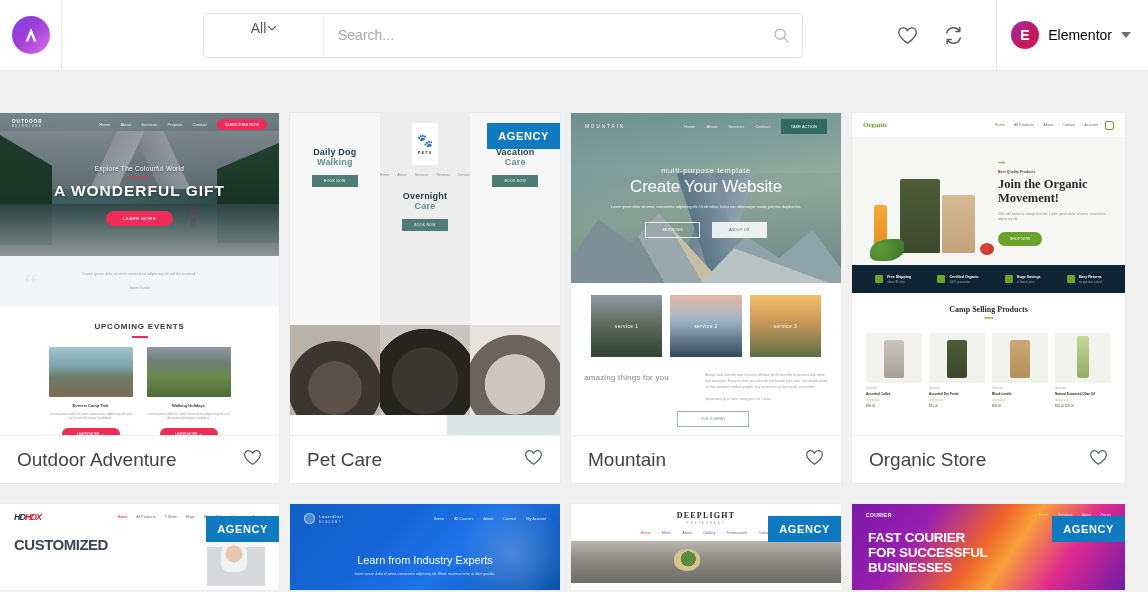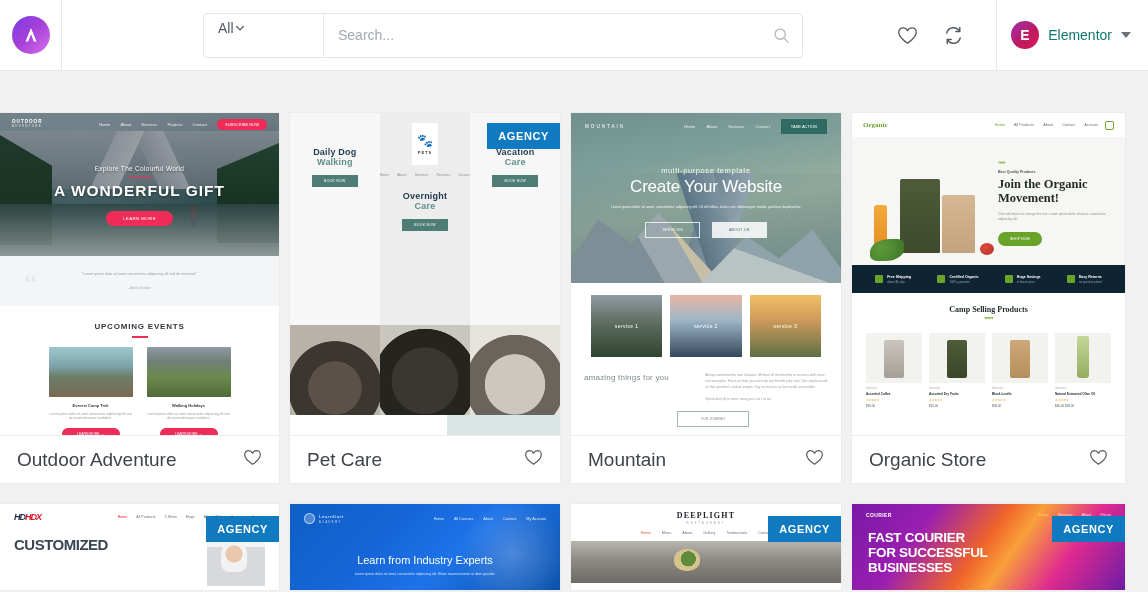--- a/index.html
+++ b/index.html
@@ -38,21 +38,21 @@
     align-items: center;
     margin-left: 141px;
     width: 600px;
     height: 45px;
     background: #fff;
     border: 1px solid #e3e6e9;
     border-radius: 4px;
   }
   .select-box {
     width: 120px; height: 100%;
-    display: flex; align-items: center; justify-content: flex-start;
+    display: flex; align-items: center; justify-content: center;
     padding: 0 12px 15px 14px;
     border-right: 1px solid #e8ebed;
     font-size: 14px; color: #54595f;
     cursor: pointer;
     background: transparent;
   }
   .chev { width: 12px; height: 12px; display:block; }
   .search-field {
     flex: 1; height: 100%;
     display: flex; align-items: center;
@@ -85,21 +85,21 @@
     display: flex; align-items: center; gap: 9px;
     padding-right: 17px; cursor: pointer;
   }
   .ava {
     width: 28px; height: 28px; border-radius: 50%;
     background: linear-gradient(135deg, #9b2fae 0%, #c2185b 60%, #d81b60 100%);
     display: flex; align-items: center; justify-content: center;
     color: #fff; font-size: 14px; font-weight: 700;
     letter-spacing: .5px;
   }
-  .account-name { font-size: 14px; color: #0f766e; }
+  .account-name { font-size: 14px; color: #000000; }
   .caret {
     width: 0; height: 0;
     border-left: 5px solid transparent;
     border-right: 5px solid transparent;
     border-top: 6px solid #6d7279;
   }
 
   
   .grid {
     padding: 42px 0 0 0;

